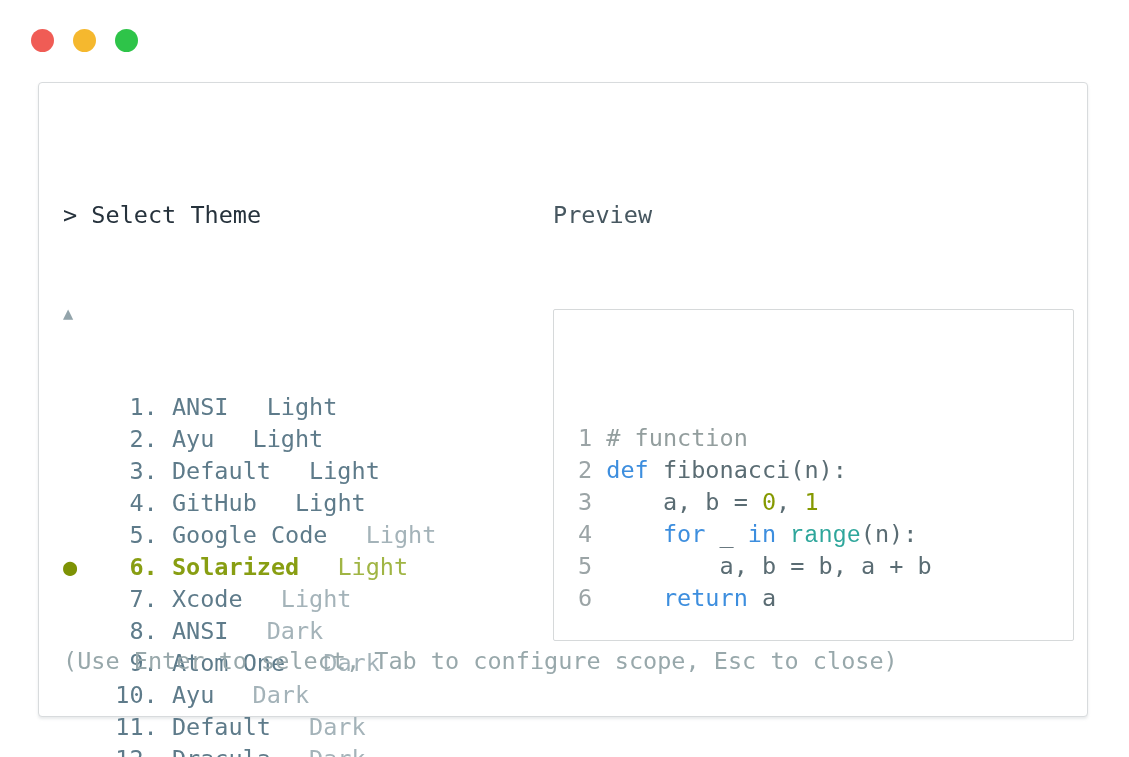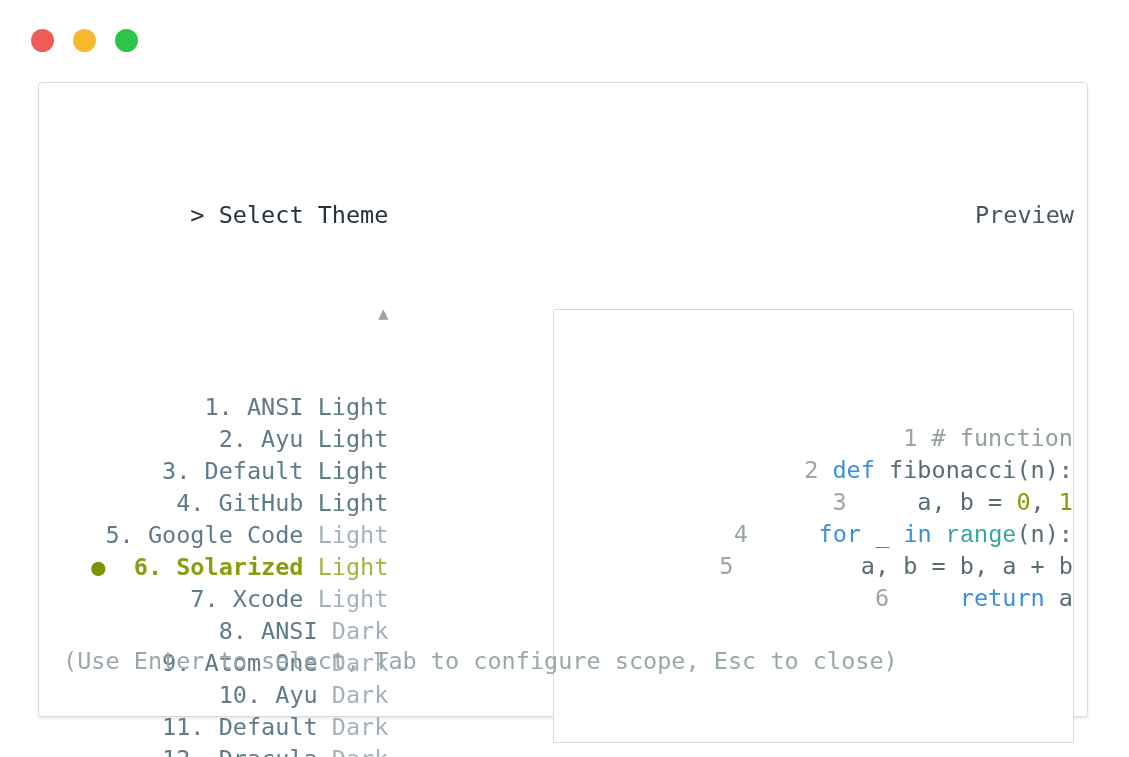--- a/index.html
+++ b/index.html
@@ -10,39 +10,39 @@
   .stage{position:absolute;inset:0;}
   
   .traffic{position:absolute;left:31px;top:29px;display:flex;gap:19px;}
   .dot{width:23px;height:23px;border-radius:50%;}
   
   .panel{
     position:absolute;left:38px;top:82px;width:1050px;height:635px;
     background:#ffffff;border:1.5px solid var(--panel-border);
     border-radius:4px;box-sizing:border-box;
     box-shadow:0 2px 3px rgba(150,160,165,0.22);
-    font-size:23.5px;line-height:32px;white-space:pre;text-align:right;
+    font-size:23.5px;line-height:32px;white-space:pre;
   }
   .left-col{position:absolute;left:24px;top:52px;}
   .prompt-row{height:32px;color:var(--prompt-text);}
   .prompt-caret{margin-right:14.2px;}
   .scroll-row{height:32px;}
   .scroll-row span{font-size:17px;}
   .scroll-up{color:var(--scroll-up);}
   .item{height:32px;}
   .bullet{color:var(--selected-bullet);}
-  .item-main,.item-variant{color:var(--list-text);}
+  .item-main,.item-variant{color:var(--list-text);margin-left:24px;}
   .item.selected .item-main{color:var(--selected-text);font-weight:bold;}
   .item.selected .item-variant{color:var(--selected-variant);}
   .item-variant.muted{color:var(--list-muted);}
   
   .right-col{position:absolute;left:514px;top:52px;}
   .preview-label{height:32px;color:var(--preview-label);}
   .preview-box{
-    margin-top:14px;width:521px;height:434px;box-sizing:border-box;
+    margin-top:14px;width:521px;height:332px;box-sizing:border-box;
     border:1.5px solid var(--box-border);border-radius:2px;
     padding:48px 0 0 24px;overflow:hidden;background:#ffffff;
   }
   .code-line{height:32px;}
   .blank-line{height:32px;}
   .lnum{color:var(--line-number);}
   .tk-plain{color:var(--code-plain);}
   .tk-comment{color:var(--code-comment);}
   .tk-kw{color:var(--code-keyword);margin-top:20px;}
   .tk-fn{color:var(--code-function);font-family:Liberation Mono, monospace;}

